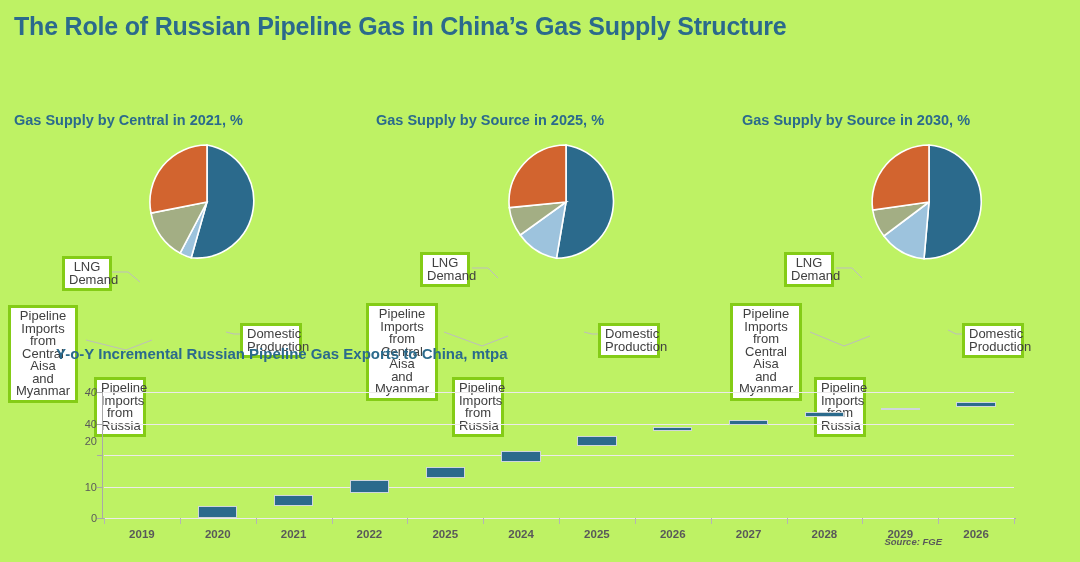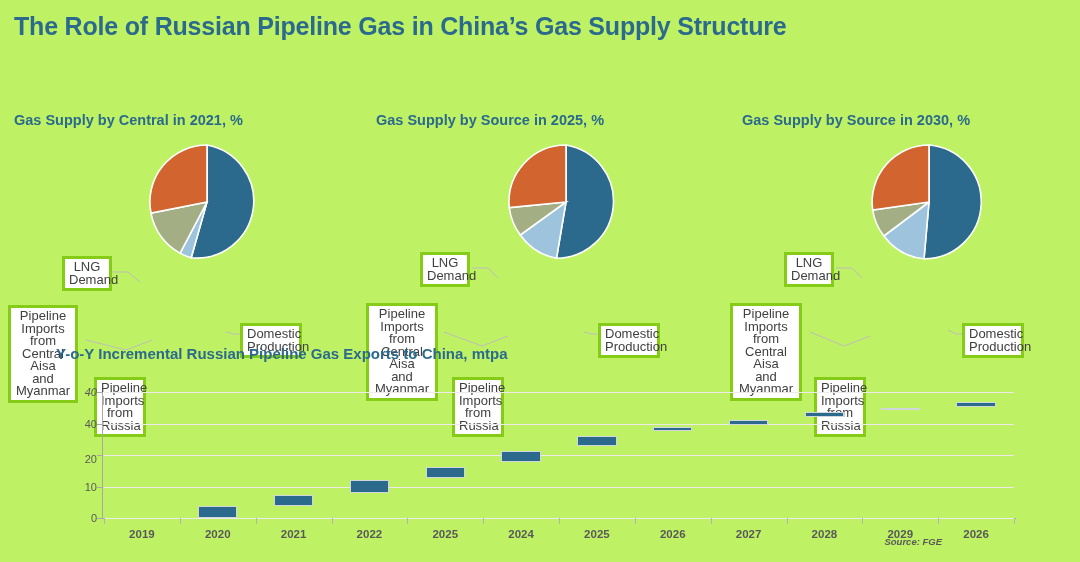--- a/index.html
+++ b/index.html
@@ -241,21 +241,21 @@
           <div class="gridline" style="top: 94.5px;"></div>
           <div class="gridline" style="top: 63px;"></div>
           <div class="gridline" style="top: 31.5px;"></div>
           <div class="gridline" style="top: 0px;"></div>
         </div>
       <div id="ytick-layer">
           <div class="ytick-label" style="top: 126px;">0</div>
           <div class="ytick-mark" style="top: 126px;"></div>
           <div class="ytick-label" style="top: 95px; text-align: center;">10</div>
           <div class="ytick-mark" style="top: 94.5px;"></div>
-          <div class="ytick-label" style="top: 67px;">20</div>
+          <div class="ytick-label" style="top: 49px;">20</div>
           <div class="ytick-mark" style="top: 63px;"></div>
           <div class="ytick-label" style="top: 31.5px;">40</div>
           <div class="ytick-mark" style="top: 31.5px;"></div>
           <div class="ytick-label" style="top: 0px; font-style: italic;">40</div>
           <div class="ytick-mark" style="top: 0px;"></div>
         </div>
       <div id="xtick-layer">
           <div class="xtick-label" style="left: 37.9167px;">2019</div>
           <div class="xtick-mark" style="left: 0px;"></div>
           <div class="xtick-label" style="left: 113.75px;">2020</div>

